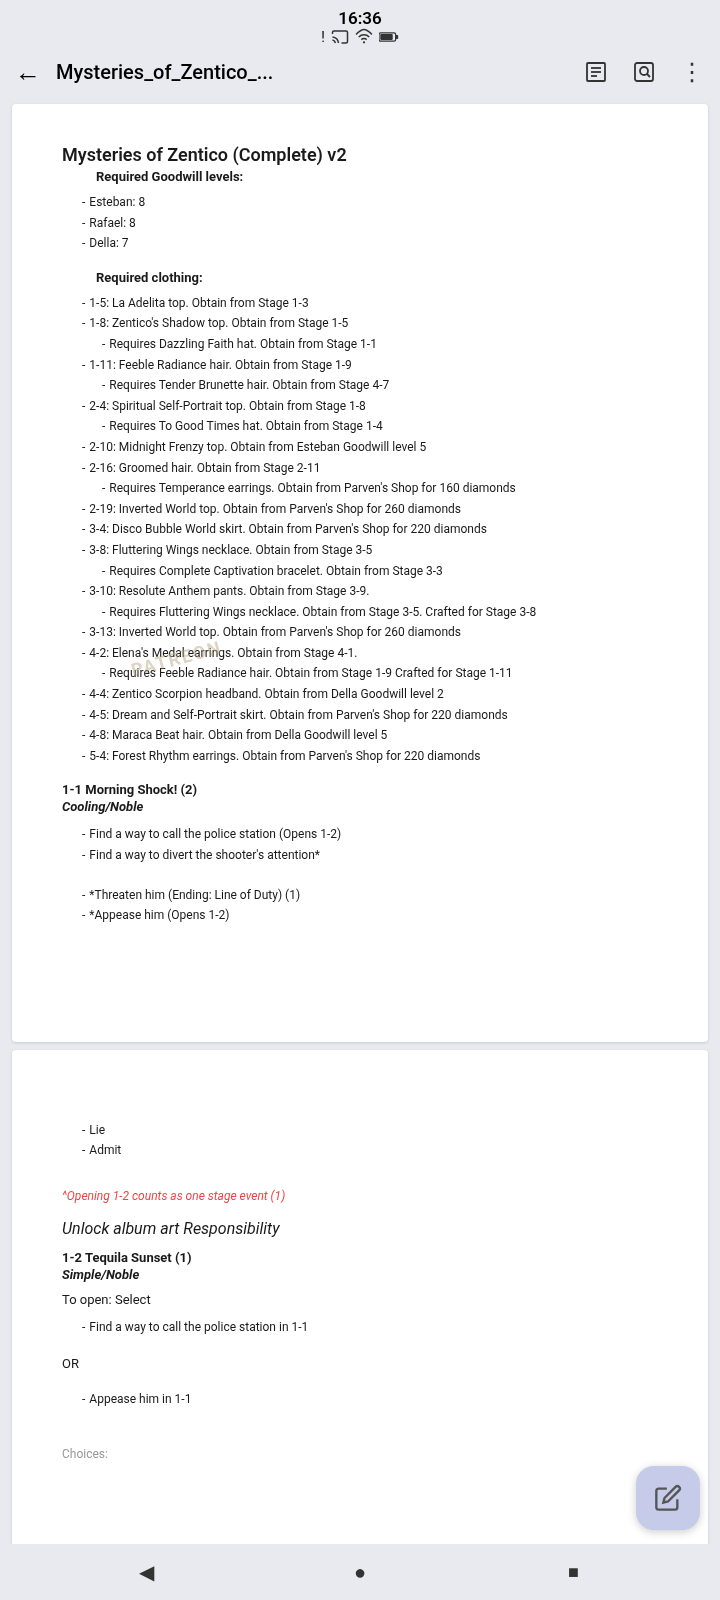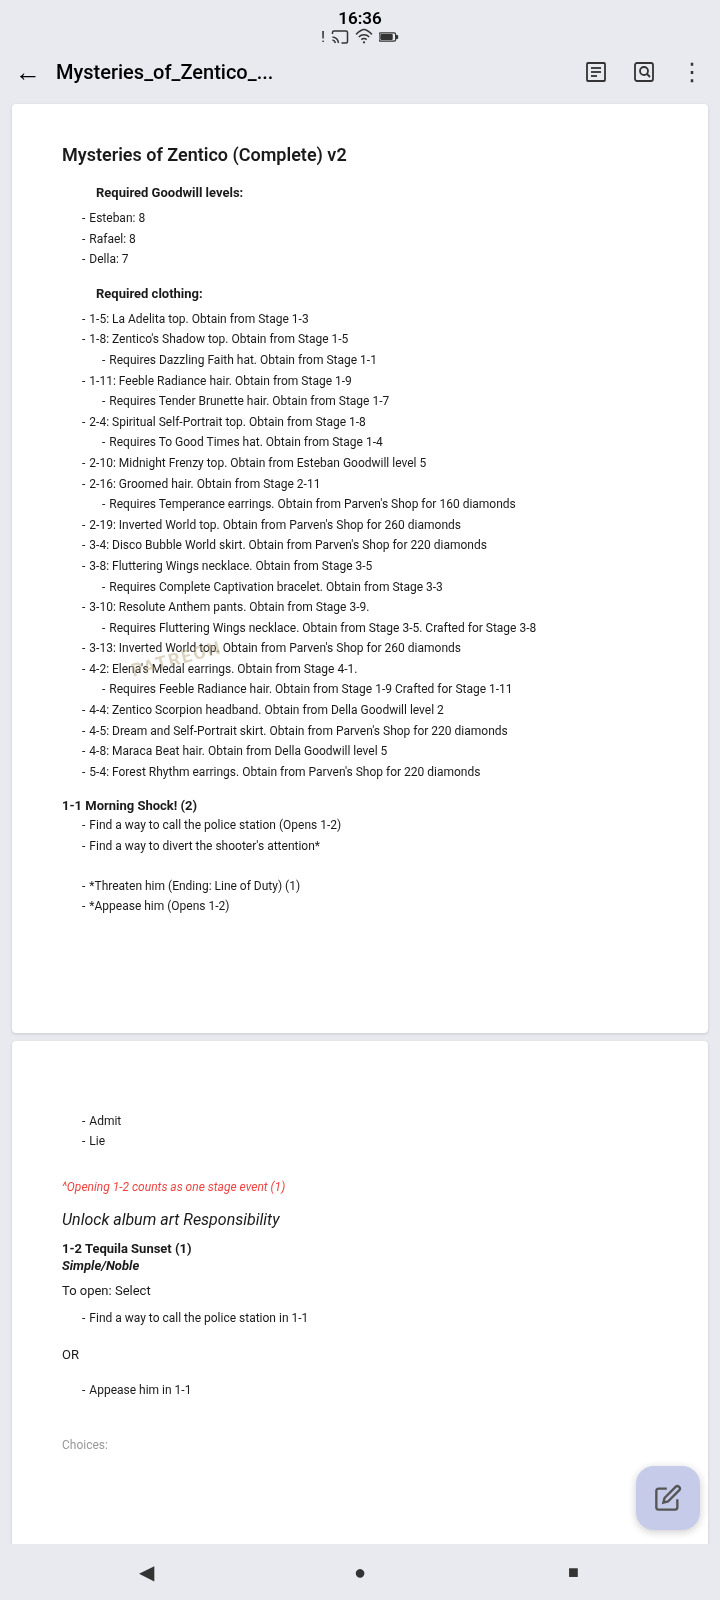--- a/index.html
+++ b/index.html
@@ -80,21 +80,21 @@
       background: #fff;
       border-radius: 4px;
       padding: 40px 50px;
       box-shadow: 0 1px 3px rgba(0,0,0,0.15);
     }
 
     .doc-title {
       font-size: 18px;
       font-weight: 600;
       color: #1a1a1a;
-      margin-bottom: 20px;
+      margin-bottom: 4px;
     }
 
     .section-heading {
       font-size: 13px;
       font-weight: 700;
       color: #1a1a1a;
       margin-bottom: 8px;
       padding-left: 34px;
     }
 
@@ -288,21 +288,21 @@
         <span class="bullet">-</span><span>Della: 7</span>
       </div>
     </div>
 
     <div class="section-block">
       <div class="section-heading">Required clothing:</div>
       <div class="list-item indent-1"><span class="bullet">-</span><span>1-5: La Adelita top. Obtain from Stage 1-3</span></div>
       <div class="list-item indent-1"><span class="bullet">-</span><span>1-8: Zentico's Shadow top. Obtain from Stage 1-5</span></div>
       <div class="list-item indent-2"><span class="bullet">-</span><span>Requires Dazzling Faith hat. Obtain from Stage 1-1</span></div>
       <div class="list-item indent-1"><span class="bullet">-</span><span>1-11: Feeble Radiance hair. Obtain from Stage 1-9</span></div>
-      <div class="list-item indent-2"><span class="bullet">-</span><span>Requires Tender Brunette hair. Obtain from Stage 1-7</span></div>
+      <div class="list-item indent-2"><span class="bullet">-</span><span>Requires Tender Brunette hair. Obtain from Stage 4-7</span></div>
       <div class="list-item indent-1"><span class="bullet">-</span><span>2-4: Spiritual Self-Portrait top. Obtain from Stage 1-8</span></div>
       <div class="list-item indent-2"><span class="bullet">-</span><span>Requires To Good Times hat. Obtain from Stage 1-4</span></div>
       <div class="list-item indent-1"><span class="bullet">-</span><span>2-10: Midnight Frenzy top. Obtain from Esteban Goodwill level 5</span></div>
       <div class="list-item indent-1"><span class="bullet">-</span><span>2-16: Groomed hair. Obtain from Stage 2-11</span></div>
       <div class="list-item indent-2"><span class="bullet">-</span><span>Requires Temperance earrings. Obtain from Parven's Shop for 160 diamonds</span></div>
       <div class="list-item indent-1"><span class="bullet">-</span><span>2-19: Inverted World top. Obtain from Parven's Shop for 260 diamonds</span></div>
       <div class="list-item indent-1"><span class="bullet">-</span><span>3-4: Disco Bubble World skirt. Obtain from Parven's Shop for 220 diamonds</span></div>
       <div class="list-item indent-1"><span class="bullet">-</span><span>3-8: Fluttering Wings necklace. Obtain from Stage 3-5</span></div>
       <div class="list-item indent-2"><span class="bullet">-</span><span>Requires Complete Captivation bracelet. Obtain from Stage 3-3</span></div>
       <div class="list-item indent-1"><span class="bullet">-</span><span>3-10: Resolute Anthem pants. Obtain from Stage 3-9.</span></div>
@@ -311,38 +311,39 @@
       <div class="list-item indent-1"><span class="bullet">-</span><span>4-2: Elena's Medal earrings. Obtain from Stage 4-1.</span></div>
       <div class="list-item indent-2"><span class="bullet">-</span><span>Requires Feeble Radiance hair. Obtain from Stage 1-9 Crafted for Stage 1-11</span></div>
       <div class="list-item indent-1"><span class="bullet">-</span><span>4-4: Zentico Scorpion headband. Obtain from Della Goodwill level 2</span></div>
       <div class="list-item indent-1"><span class="bullet">-</span><span>4-5: Dream and Self-Portrait skirt. Obtain from Parven's Shop for 220 diamonds</span></div>
       <div class="list-item indent-1"><span class="bullet">-</span><span>4-8: Maraca Beat hair. Obtain from Della Goodwill level 5</span></div>
       <div class="list-item indent-1"><span class="bullet">-</span><span>5-4: Forest Rhythm earrings. Obtain from Parven's Shop for 220 diamonds</span></div>
     </div>
 
     <div class="section-block">
       <div class="stage-heading">1-1 Morning Shock! (2)</div>
+      <div class="stage-subheading">Cooling/Noble</div>
       <div class="list-item indent-1"><span class="bullet">-</span><span>Find a way to call the police station (Opens 1-2)</span></div>
       <div class="list-item indent-1"><span class="bullet">-</span><span>Find a way to divert the shooter's attention*</span></div>
       <br>
       <div class="list-item indent-1"><span class="bullet">-</span><span>*Threaten him (Ending: Line of Duty) (1)</span></div>
       <div class="list-item indent-1"><span class="bullet">-</span><span>*Appease him (Opens 1-2)</span></div>
     </div>
 
     <div style="height: 60px;"></div>
   </div>
 
   <div class="watermark">PATREON</div>
 
   <div class="doc-page">
     <div style="height: 30px;"></div>
 
     <div class="section-block">
+      <div class="list-item indent-1"><span class="bullet">-</span><span>Lie</span></div>
       <div class="list-item indent-1"><span class="bullet">-</span><span>Admit</span></div>
-      <div class="list-item indent-1"><span class="bullet">-</span><span>Lie</span></div>
     </div>
 
     <div style="height: 12px;"></div>
     <div class="italic-note">^Opening 1-2 counts as one stage event (1)</div>
     <div style="height: 8px;"></div>
     <div class="unlock-note">Unlock album art Responsibility</div>
     <div style="height: 12px;"></div>
 
     <div class="section-block">
       <div class="stage-heading">1-2 Tequila Sunset (1)</div>

